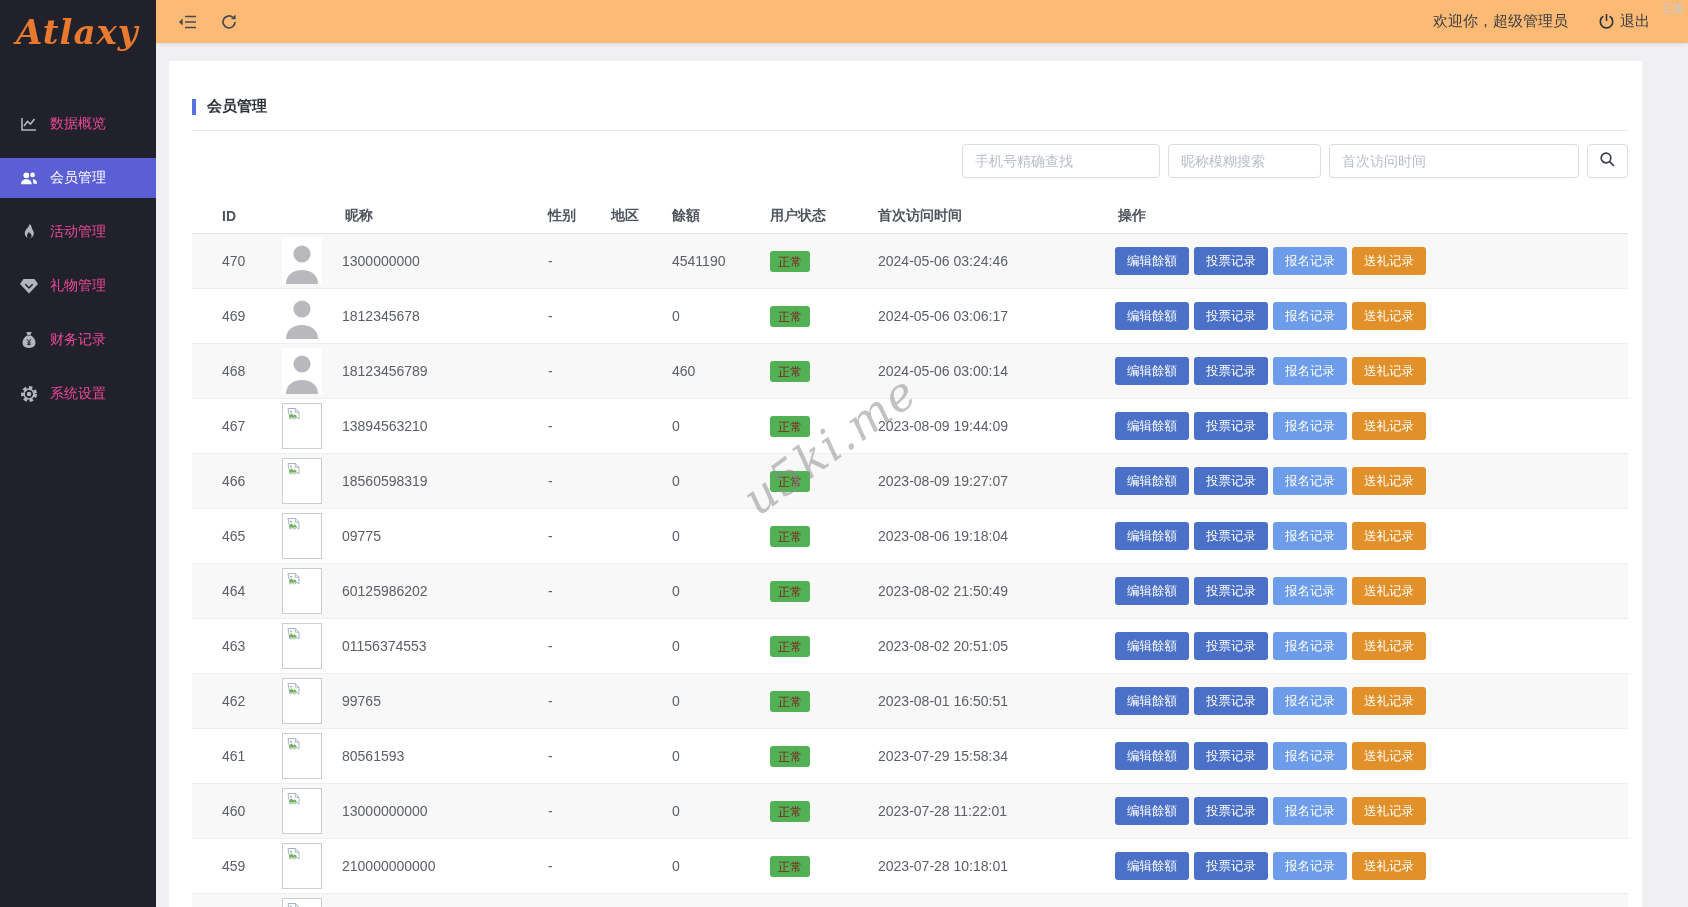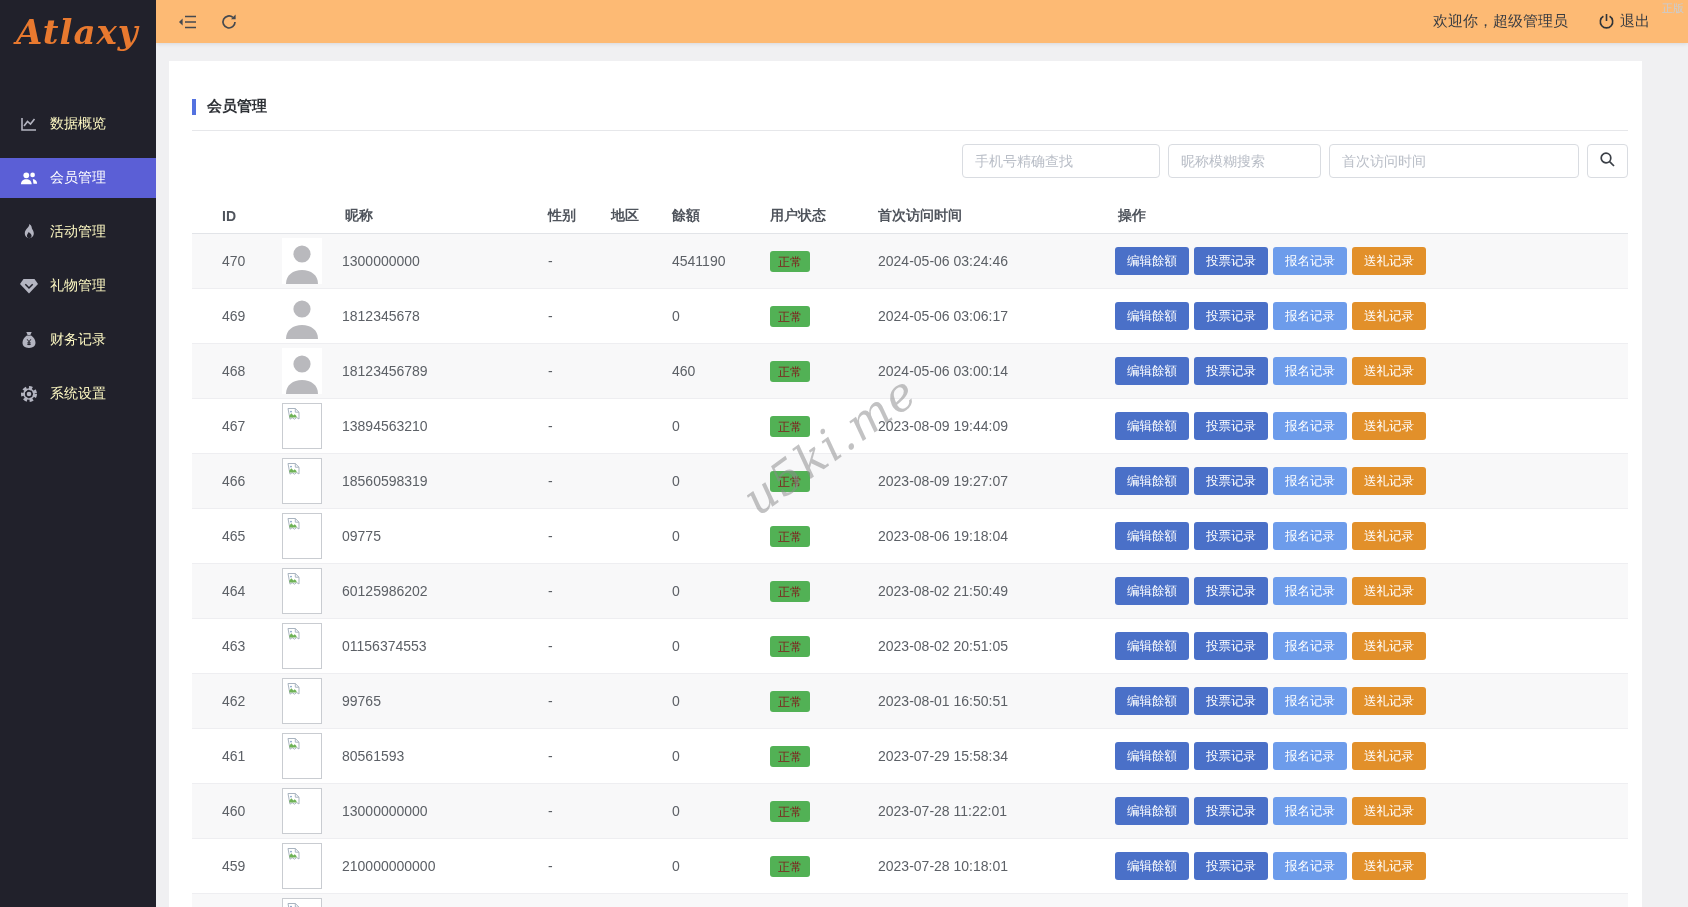--- a/index.html
+++ b/index.html
@@ -13,21 +13,21 @@
   
   .sidebar { position:absolute; left:0; top:0; width:156px; height:907px; background:#21212b; z-index:6; }
   .logo {
     padding:12px 0 0 16px; height:68px;
     font-family:"DejaVu Serif",serif; font-style:italic; font-weight:bold;
     font-size:34px; letter-spacing:1px; color:#e8792f;
   }
   .nav { margin-top:36px; }
   .nav-item {
     height:40px; margin-bottom:14px; display:flex; align-items:center;
-    padding-left:20px; cursor:pointer; color:#fef9c3; font-size:14px;
+    padding-left:20px; cursor:pointer; color:#ec4899; font-size:14px;
   }
   .nav-item .nav-icon { width:18px; height:18px; margin-right:12px; color:#b4b5c1; display:flex; align-items:center; justify-content:center; }
   .nav-item.active { background:#5b5fd6; color:#ffffff; }
   .nav-item.active .nav-icon { color:#ffffff; }
   
   .topbar {
     position:absolute; left:156px; right:0; top:0; height:43px; background:#fdba74;
     box-shadow:0 1px 4px rgba(0,0,30,.10); display:flex; align-items:center; z-index:5;
   }
   .tb-icon { margin-left:22px; color:#45494f; cursor:pointer; display:flex; align-items:center; }

